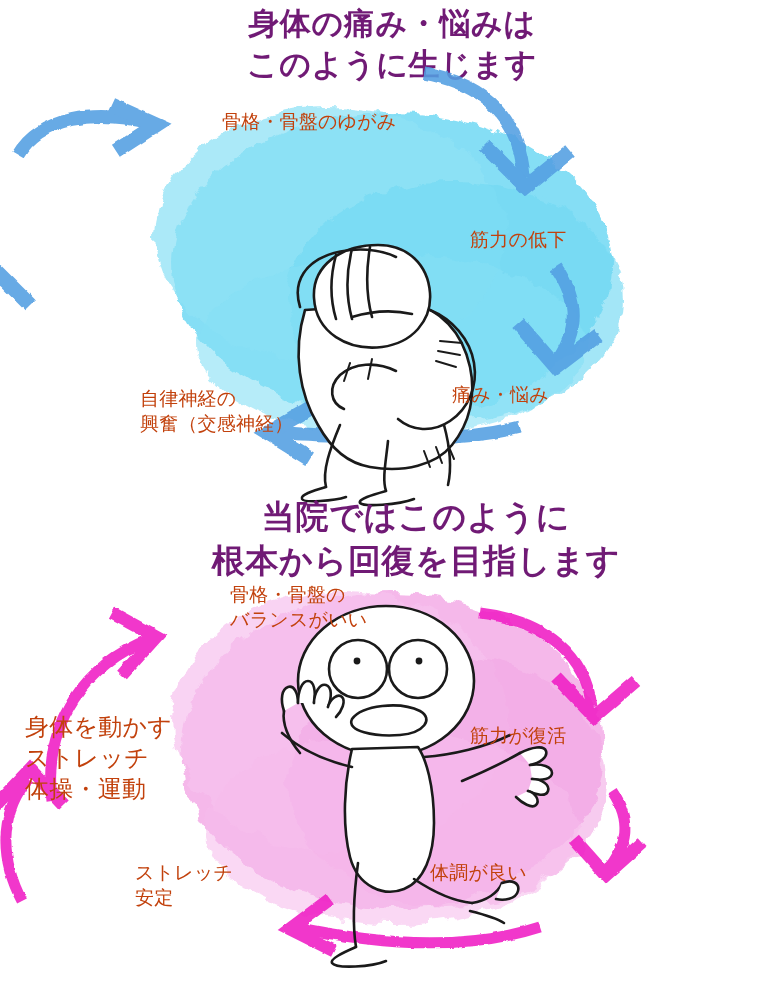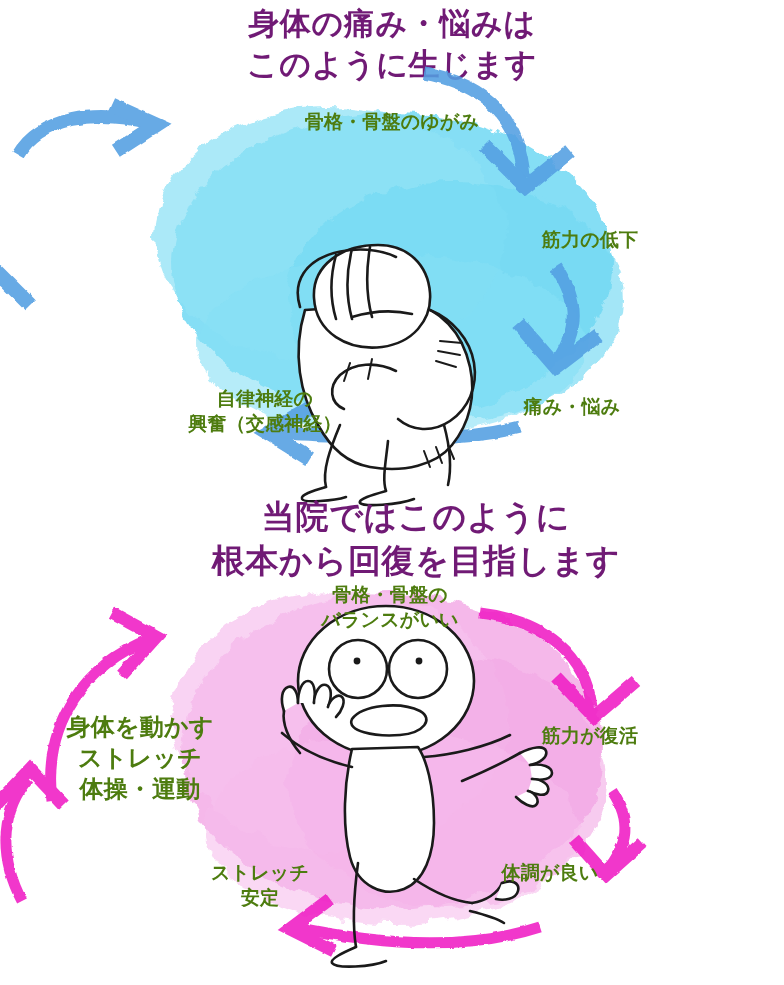--- a/index.html
+++ b/index.html
@@ -57,34 +57,33 @@
     position: absolute;
     left: 0;
     top: 0;
     width: 784px;
     height: 400px;
     overflow: visible;
   }
 
   .label {
     position: absolute;
-    text-align: center;
     font-size: 19px;
     line-height: 1.3;
-    font-weight: 700;
-    color: #4d7c0f;
+    font-weight: 400;
+    color: #c2410c;
     white-space: pre-line;
     letter-spacing: 0.01em;
   }
   .label.small { font-size: 24px; }
 
   
   #label-skeletal-distortion { left: 222px; top: 15px; width: 340px; }
   #label-muscle-decline      { left: 470px; top: 133px; width: 240px; }
-  #label-pain-worry          { left: 452px; top: 300px; width: 240px; }
+  #label-pain-worry          { left: 452px; top: 288px; width: 240px; }
   #label-autonomic-excite    { left: 140px; top: 292px; width: 250px; }
   #label-stop-moving         { left: 40px;  top: 90px;  width: 190px; }
 
   
   #label-skeletal-balance { left: 230px; top: 12px;  width: 320px; }
   #label-muscle-revive    { left: 470px; top: 153px; width: 240px; }
   #label-good-condition   { left: 430px; top: 290px; width: 240px; }
   #label-autonomic-stable { left: 135px; top: 290px; width: 250px; }
   #label-move-body        { left: 25px;  top: 140px; width: 230px; }
 </style>

